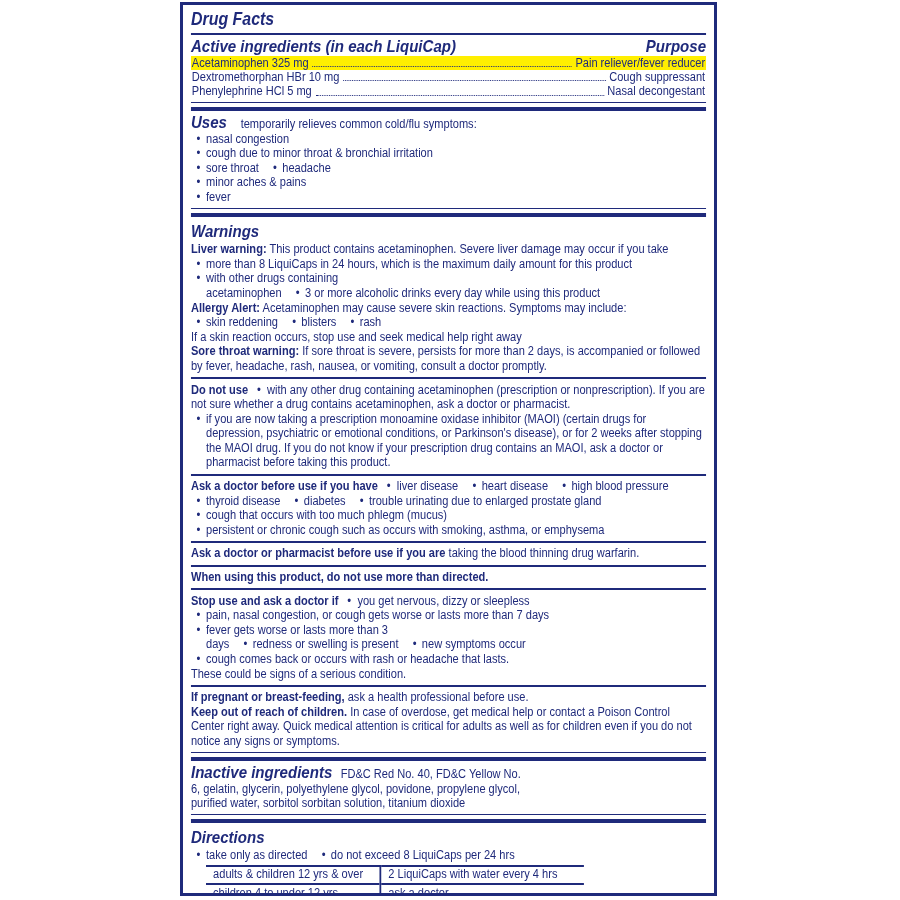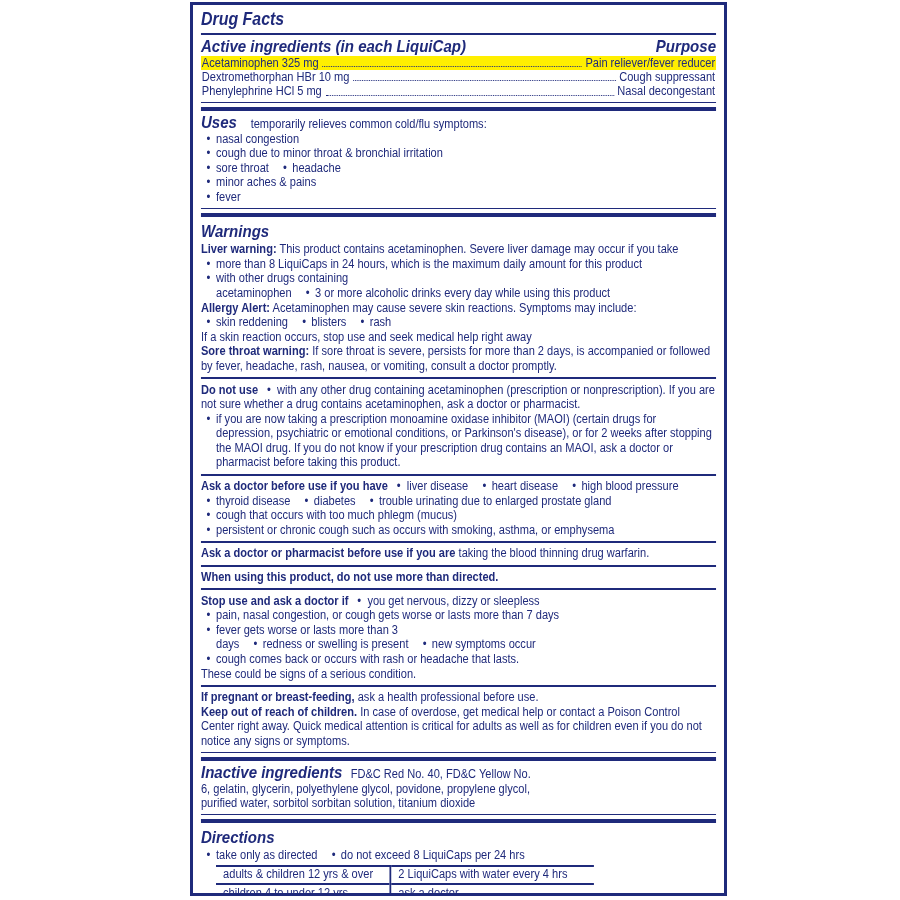--- a/index.html
+++ b/index.html
@@ -7,21 +7,21 @@
     --hl: #ffef00;
     --paper: #ffffff;
   }
   * { margin:0; padding:0; box-sizing:border-box; }
   html,body { background:#fff; }
   .page {
     position:relative; width:900px; height:900px; background:var(--paper);
     font-family:"Liberation Sans", sans-serif; color:var(--ink);
   }
   .label {
-    position:absolute; left:190px; top:2px; width:537px; height:894px;
+    position:absolute; left:180px; top:2px; width:537px; height:894px;
     border:3px solid var(--ink); background:#fff; overflow:hidden;
   }
   .inner {
     width:600px; transform:scaleX(0.885); transform-origin:0 0;
     padding:2px 9px 0 9px; font-size:12.5px; line-height:14.6px; color:var(--ink);
   }
   .h1 { font-size:18px; line-height:22px; font-style:italic; font-weight:bold; padding-top:1px; }
   .h2 { font-size:17px; line-height:19px; font-style:italic; font-weight:bold; }
   .h2-inline { font-size:17px; font-style:italic; font-weight:bold; margin-right:12px; }
   .rule { border-top:2px solid var(--ink); margin:3px 0 2px; }

